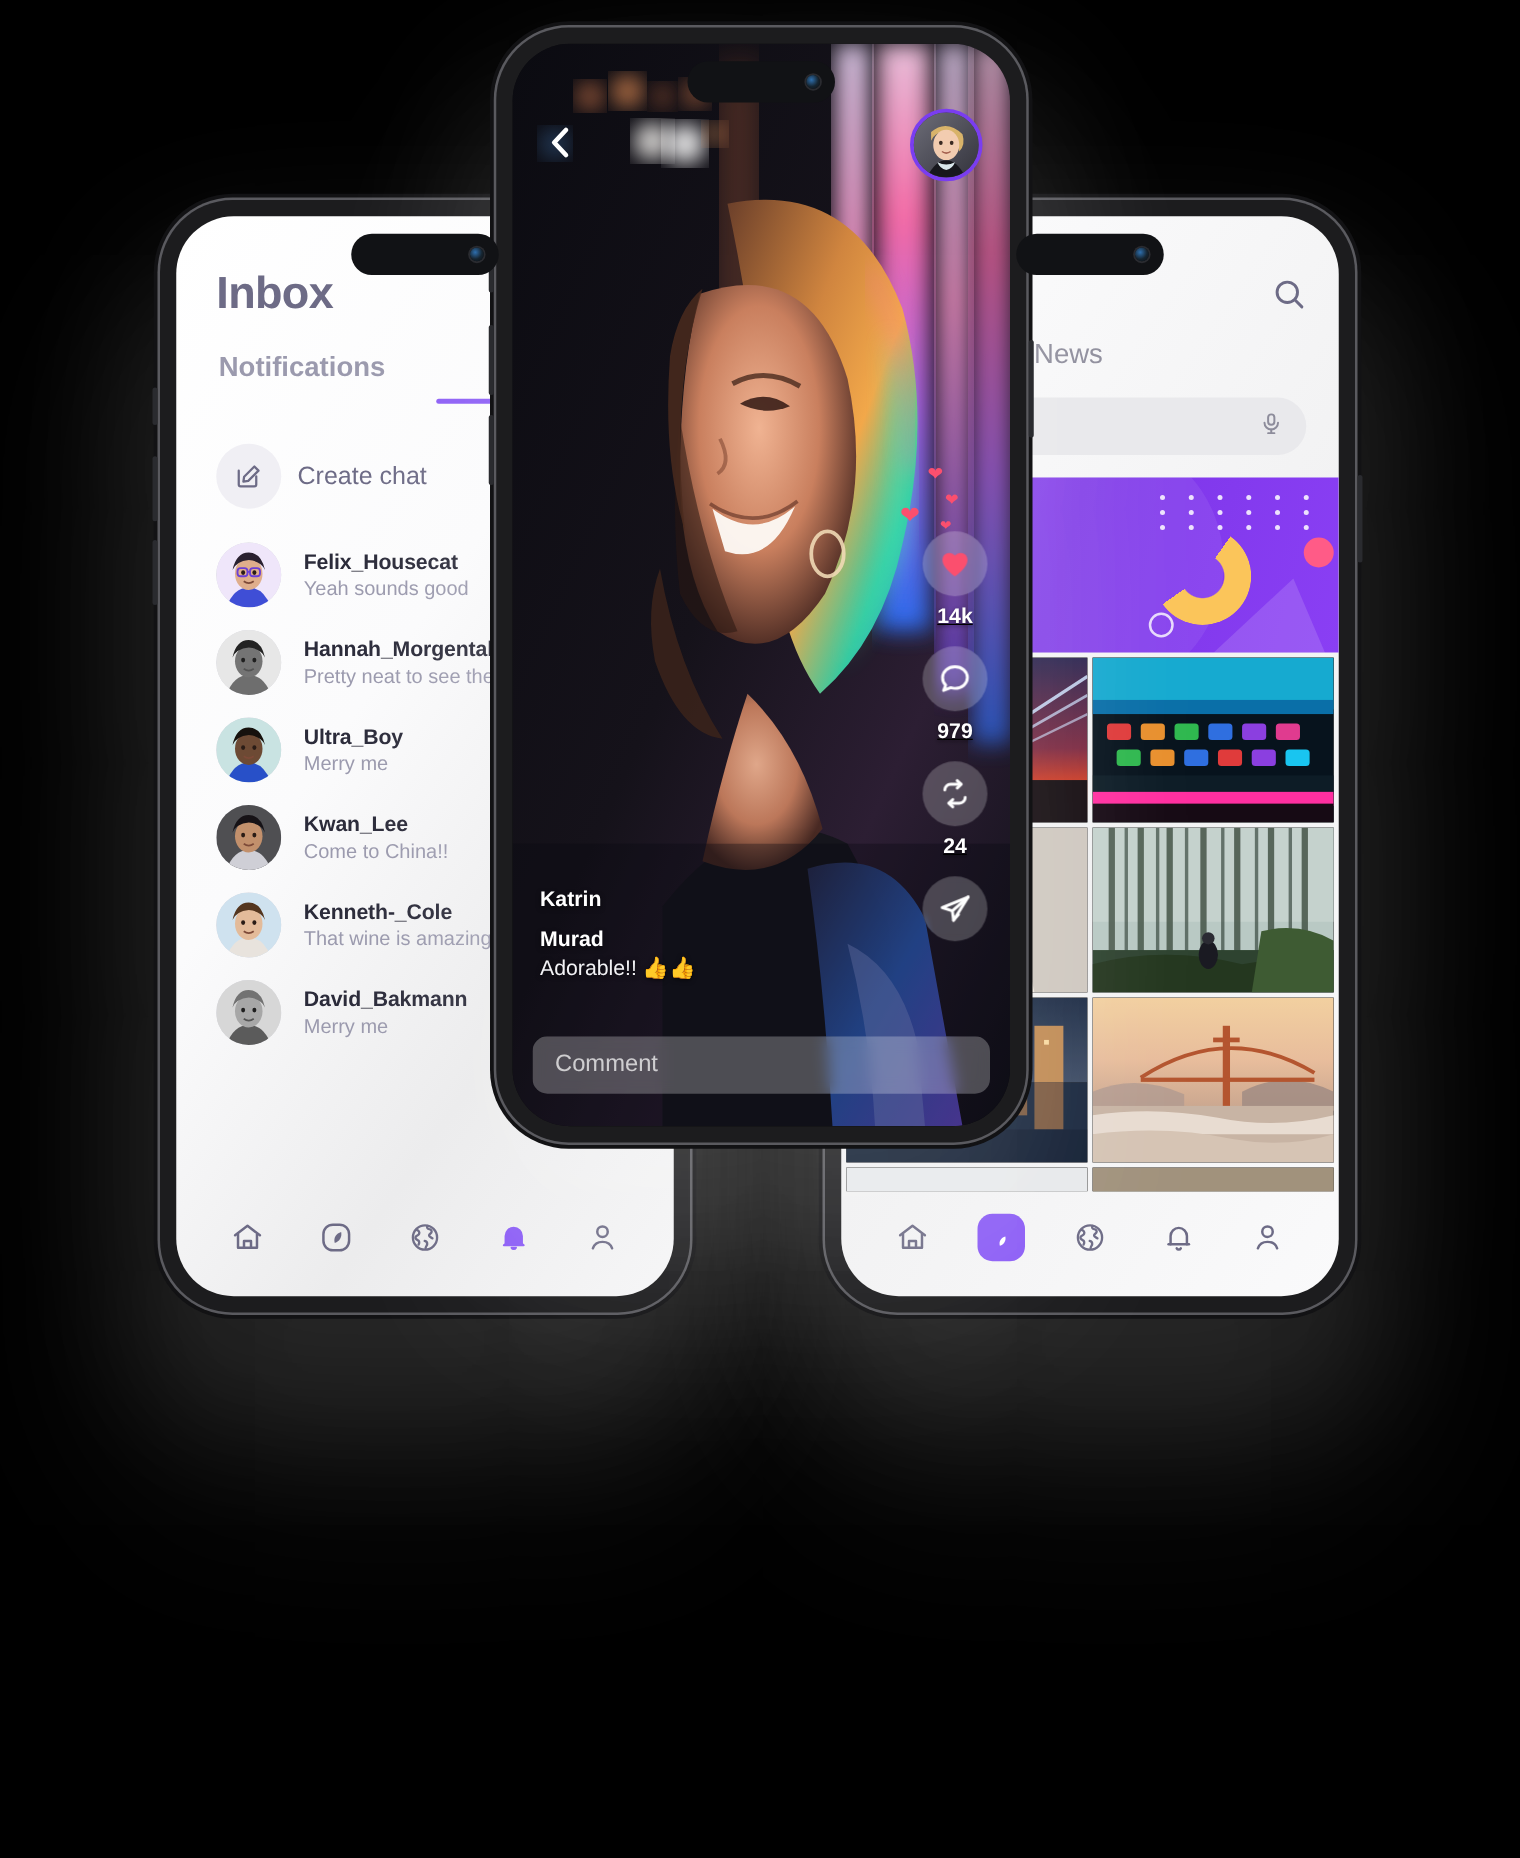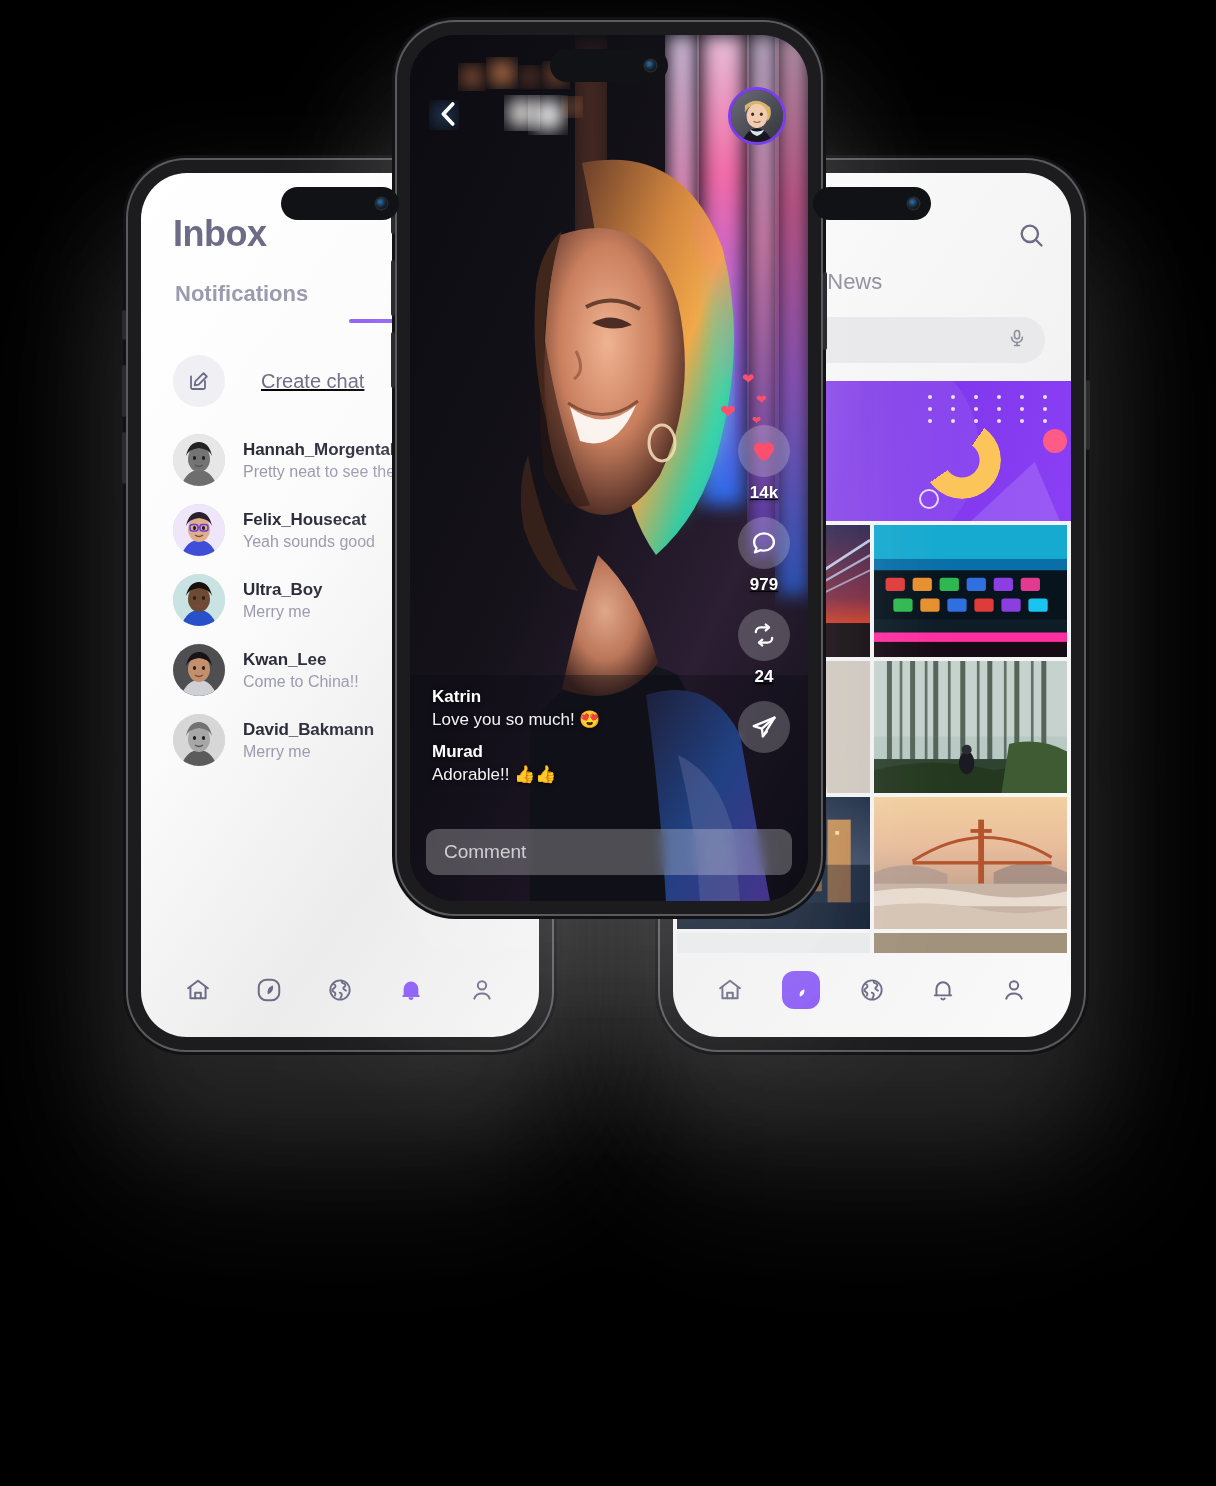--- a/index.html
+++ b/index.html
@@ -64,23 +64,22 @@
   .inbox-tabs { margin: 22px 0 0 0; position: relative; padding-left: 32px; }
   .inbox-tab {
     display: inline-block; font-size: 22px; color: #9b9aae; font-weight: 700;
     padding: 4px 2px;
   }
   .tab-underline {
     position: absolute; left: 208px; bottom: -12px;
     width: 80px; height: 4px; border-radius: 2px; background: #8b5cf6;
   }
   .create-chat {
-    display: flex; align-items: center; gap: 36px;
+    display: flex; align-items: center; gap: 13px;
     margin: 44px 0 0 32px;
-    text-decoration: underline;
   }
   .cc-icon {
     width: 52px; height: 52px; border-radius: 50%;
     background: #f0eff4;
     display: flex; align-items: center; justify-content: center;
   }
   .create-chat span.lbl { font-size: 20px; color: #6d6b86; }
   .chat-list { margin-top: 18px; flex: 1; }
   .chat-row {
     display: flex; align-items: center; gap: 18px;
@@ -275,38 +274,20 @@
         <div class="cc-icon">
           <svg viewBox="0 0 24 24" width="24" height="24" fill="none" stroke="#6d6b86" stroke-width="1.8" stroke-linecap="round" stroke-linejoin="round">
             <path d="M4 7.5v11a1.5 1.5 0 0 0 1.5 1.5h11a1.5 1.5 0 0 0 1.5-1.5V12"></path>
             <path d="M16.5 4.2l3.3 3.3L11.6 15.7l-3.9.6.6-3.9z"></path>
           </svg>
         </div>
         <span class="lbl">Create chat</span>
       </div>
 
       <div class="chat-list" id="chat-list">
-          <div class="chat-row">
-            <div class="avatar">
-              <svg viewBox="0 0 52 52" style="filter:grayscale(1)">
-    <rect width="52" height="52" fill="#e7e7ea"></rect>
-    <path d="M8 52 Q14 36 26 36 Q38 36 44 52 Z" fill="#6d6d75"></path>
-    <ellipse cx="26" cy="25" rx="11" ry="13" fill="#8e6e5c"></ellipse>
-    <path d="M13 22 Q16 8 26 8 Q36 8 39 22 Q36 15 26 14 Q16 15 13 22 Z" fill="#2b2119"></path>
-    <ellipse cx="21.5" cy="24" rx="1.6" ry="1.9" fill="#2a1c16"></ellipse>
-    <ellipse cx="30.5" cy="24" rx="1.6" ry="1.9" fill="#2a1c16"></ellipse>
-    <path d="M22 31 Q26 34 30 31" stroke="#7d4a38" stroke-width="1.3" fill="none"></path>
-
-  </svg>
-            </div>
-     <div class="chat-meta">
-       <div class="chat-name">Hannah_Morgental</div>
-       <div class="chat-msg">Pretty neat to see the</div>
-     </div>
-          </div>
           <div class="chat-row">
             <div class="avatar">
               <svg viewBox="0 0 52 52">
     <rect width="52" height="52" fill="#efe6fa"></rect>
     <path d="M8 52 Q14 36 26 36 Q38 36 44 52 Z" fill="#3f4ed6"></path>
     <ellipse cx="26" cy="25" rx="11" ry="13" fill="#dfae8c"></ellipse>
     <path d="M13 22 Q16 8 26 8 Q36 8 39 22 Q36 15 26 14 Q16 15 13 22 Z" fill="#2a2130"></path>
     <ellipse cx="21.5" cy="24" rx="1.6" ry="1.9" fill="#2a1c16"></ellipse>
     <ellipse cx="30.5" cy="24" rx="1.6" ry="1.9" fill="#2a1c16"></ellipse>
     <path d="M22 31 Q26 34 30 31" stroke="#7d4a38" stroke-width="1.3" fill="none"></path>
@@ -317,20 +298,38 @@
                 </g>
   </svg>
             </div>
      <div class="chat-meta">
        <div class="chat-name">Felix_Housecat</div>
        <div class="chat-msg">Yeah sounds good</div>
      </div>
           </div>
           <div class="chat-row">
             <div class="avatar">
+              <svg viewBox="0 0 52 52" style="filter:grayscale(1)">
+    <rect width="52" height="52" fill="#e7e7ea"></rect>
+    <path d="M8 52 Q14 36 26 36 Q38 36 44 52 Z" fill="#6d6d75"></path>
+    <ellipse cx="26" cy="25" rx="11" ry="13" fill="#8e6e5c"></ellipse>
+    <path d="M13 22 Q16 8 26 8 Q36 8 39 22 Q36 15 26 14 Q16 15 13 22 Z" fill="#2b2119"></path>
+    <ellipse cx="21.5" cy="24" rx="1.6" ry="1.9" fill="#2a1c16"></ellipse>
+    <ellipse cx="30.5" cy="24" rx="1.6" ry="1.9" fill="#2a1c16"></ellipse>
+    <path d="M22 31 Q26 34 30 31" stroke="#7d4a38" stroke-width="1.3" fill="none"></path>
+
+  </svg>
+            </div>
+     <div class="chat-meta">
+       <div class="chat-name">Hannah_Morgental</div>
+       <div class="chat-msg">Pretty neat to see the</div>
+     </div>
+          </div>
+          <div class="chat-row">
+            <div class="avatar">
               <svg viewBox="0 0 52 52">
     <rect width="52" height="52" fill="#c9e3e2"></rect>
     <path d="M8 52 Q14 36 26 36 Q38 36 44 52 Z" fill="#2850c8"></path>
     <ellipse cx="26" cy="25" rx="11" ry="13" fill="#6d4a34"></ellipse>
     <path d="M13 22 Q16 8 26 8 Q36 8 39 22 Q36 15 26 14 Q16 15 13 22 Z" fill="#16110d"></path>
     <ellipse cx="21.5" cy="24" rx="1.6" ry="1.9" fill="#2a1c16"></ellipse>
     <ellipse cx="30.5" cy="24" rx="1.6" ry="1.9" fill="#2a1c16"></ellipse>
     <path d="M22 31 Q26 34 30 31" stroke="#7d4a38" stroke-width="1.3" fill="none"></path>
 
   </svg>
@@ -349,20 +348,38 @@
     <path d="M13 22 Q16 8 26 8 Q36 8 39 22 Q36 15 26 14 Q16 15 13 22 Z" fill="#161216"></path>
     <ellipse cx="21.5" cy="24" rx="1.6" ry="1.9" fill="#2a1c16"></ellipse>
     <ellipse cx="30.5" cy="24" rx="1.6" ry="1.9" fill="#2a1c16"></ellipse>
     <path d="M22 31 Q26 34 30 31" stroke="#7d4a38" stroke-width="1.3" fill="none"></path>
 
   </svg>
             </div>
      <div class="chat-meta">
        <div class="chat-name">Kwan_Lee</div>
        <div class="chat-msg">Come to China!!</div>
+     </div>
+          </div>
+          <div class="chat-row">
+            <div class="avatar">
+              <svg viewBox="0 0 52 52">
+    <rect width="52" height="52" fill="#cfe2ef"></rect>
+    <path d="M8 52 Q14 36 26 36 Q38 36 44 52 Z" fill="#e8e3dd"></path>
+    <ellipse cx="26" cy="25" rx="11" ry="13" fill="#e3bb9a"></ellipse>
+    <path d="M13 22 Q16 8 26 8 Q36 8 39 22 Q36 15 26 14 Q16 15 13 22 Z" fill="#54361f"></path>
+    <ellipse cx="21.5" cy="24" rx="1.6" ry="1.9" fill="#2a1c16"></ellipse>
+    <ellipse cx="30.5" cy="24" rx="1.6" ry="1.9" fill="#2a1c16"></ellipse>
+    <path d="M22 31 Q26 34 30 31" stroke="#7d4a38" stroke-width="1.3" fill="none"></path>
+
+  </svg>
+            </div>
+     <div class="chat-meta">
+       <div class="chat-name">Kenneth-_Cole</div>
+       <div class="chat-msg">That wine is amazing!</div>
      </div>
           </div>
           <div class="chat-row">
             <div class="avatar">
               <svg viewBox="0 0 52 52" style="filter:grayscale(1)">
     <rect width="52" height="52" fill="#d7d7da"></rect>
     <path d="M8 52 Q14 36 26 36 Q38 36 44 52 Z" fill="#5b5b61"></path>
     <ellipse cx="26" cy="25" rx="11" ry="13" fill="#b8a396"></ellipse>
     <path d="M13 22 Q16 8 26 8 Q36 8 39 22 Q36 15 26 14 Q16 15 13 22 Z" fill="#7a7068"></path>
     <ellipse cx="21.5" cy="24" rx="1.6" ry="1.9" fill="#2a1c16"></ellipse>
@@ -903,21 +920,20 @@
                   <path d="M21 4 11 20"></path>
                 </svg>
               </span>
             </span>
           </div>
         </div>
 
       <div class="comments" id="reel-comments">
           <div class="cmt">
             <div class="cmt-user">Katrin</div>
-     <div class="cmt-text">Love you so much! 😍</div>
           </div>
           <div class="cmt">
             <div class="cmt-user">Murad</div>
      <div class="cmt-text">Adorable!! 👍👍</div>
           </div>
         </div>
 
       <div class="comment-input">
         <span class="ph">Comment</span>
       </div>

